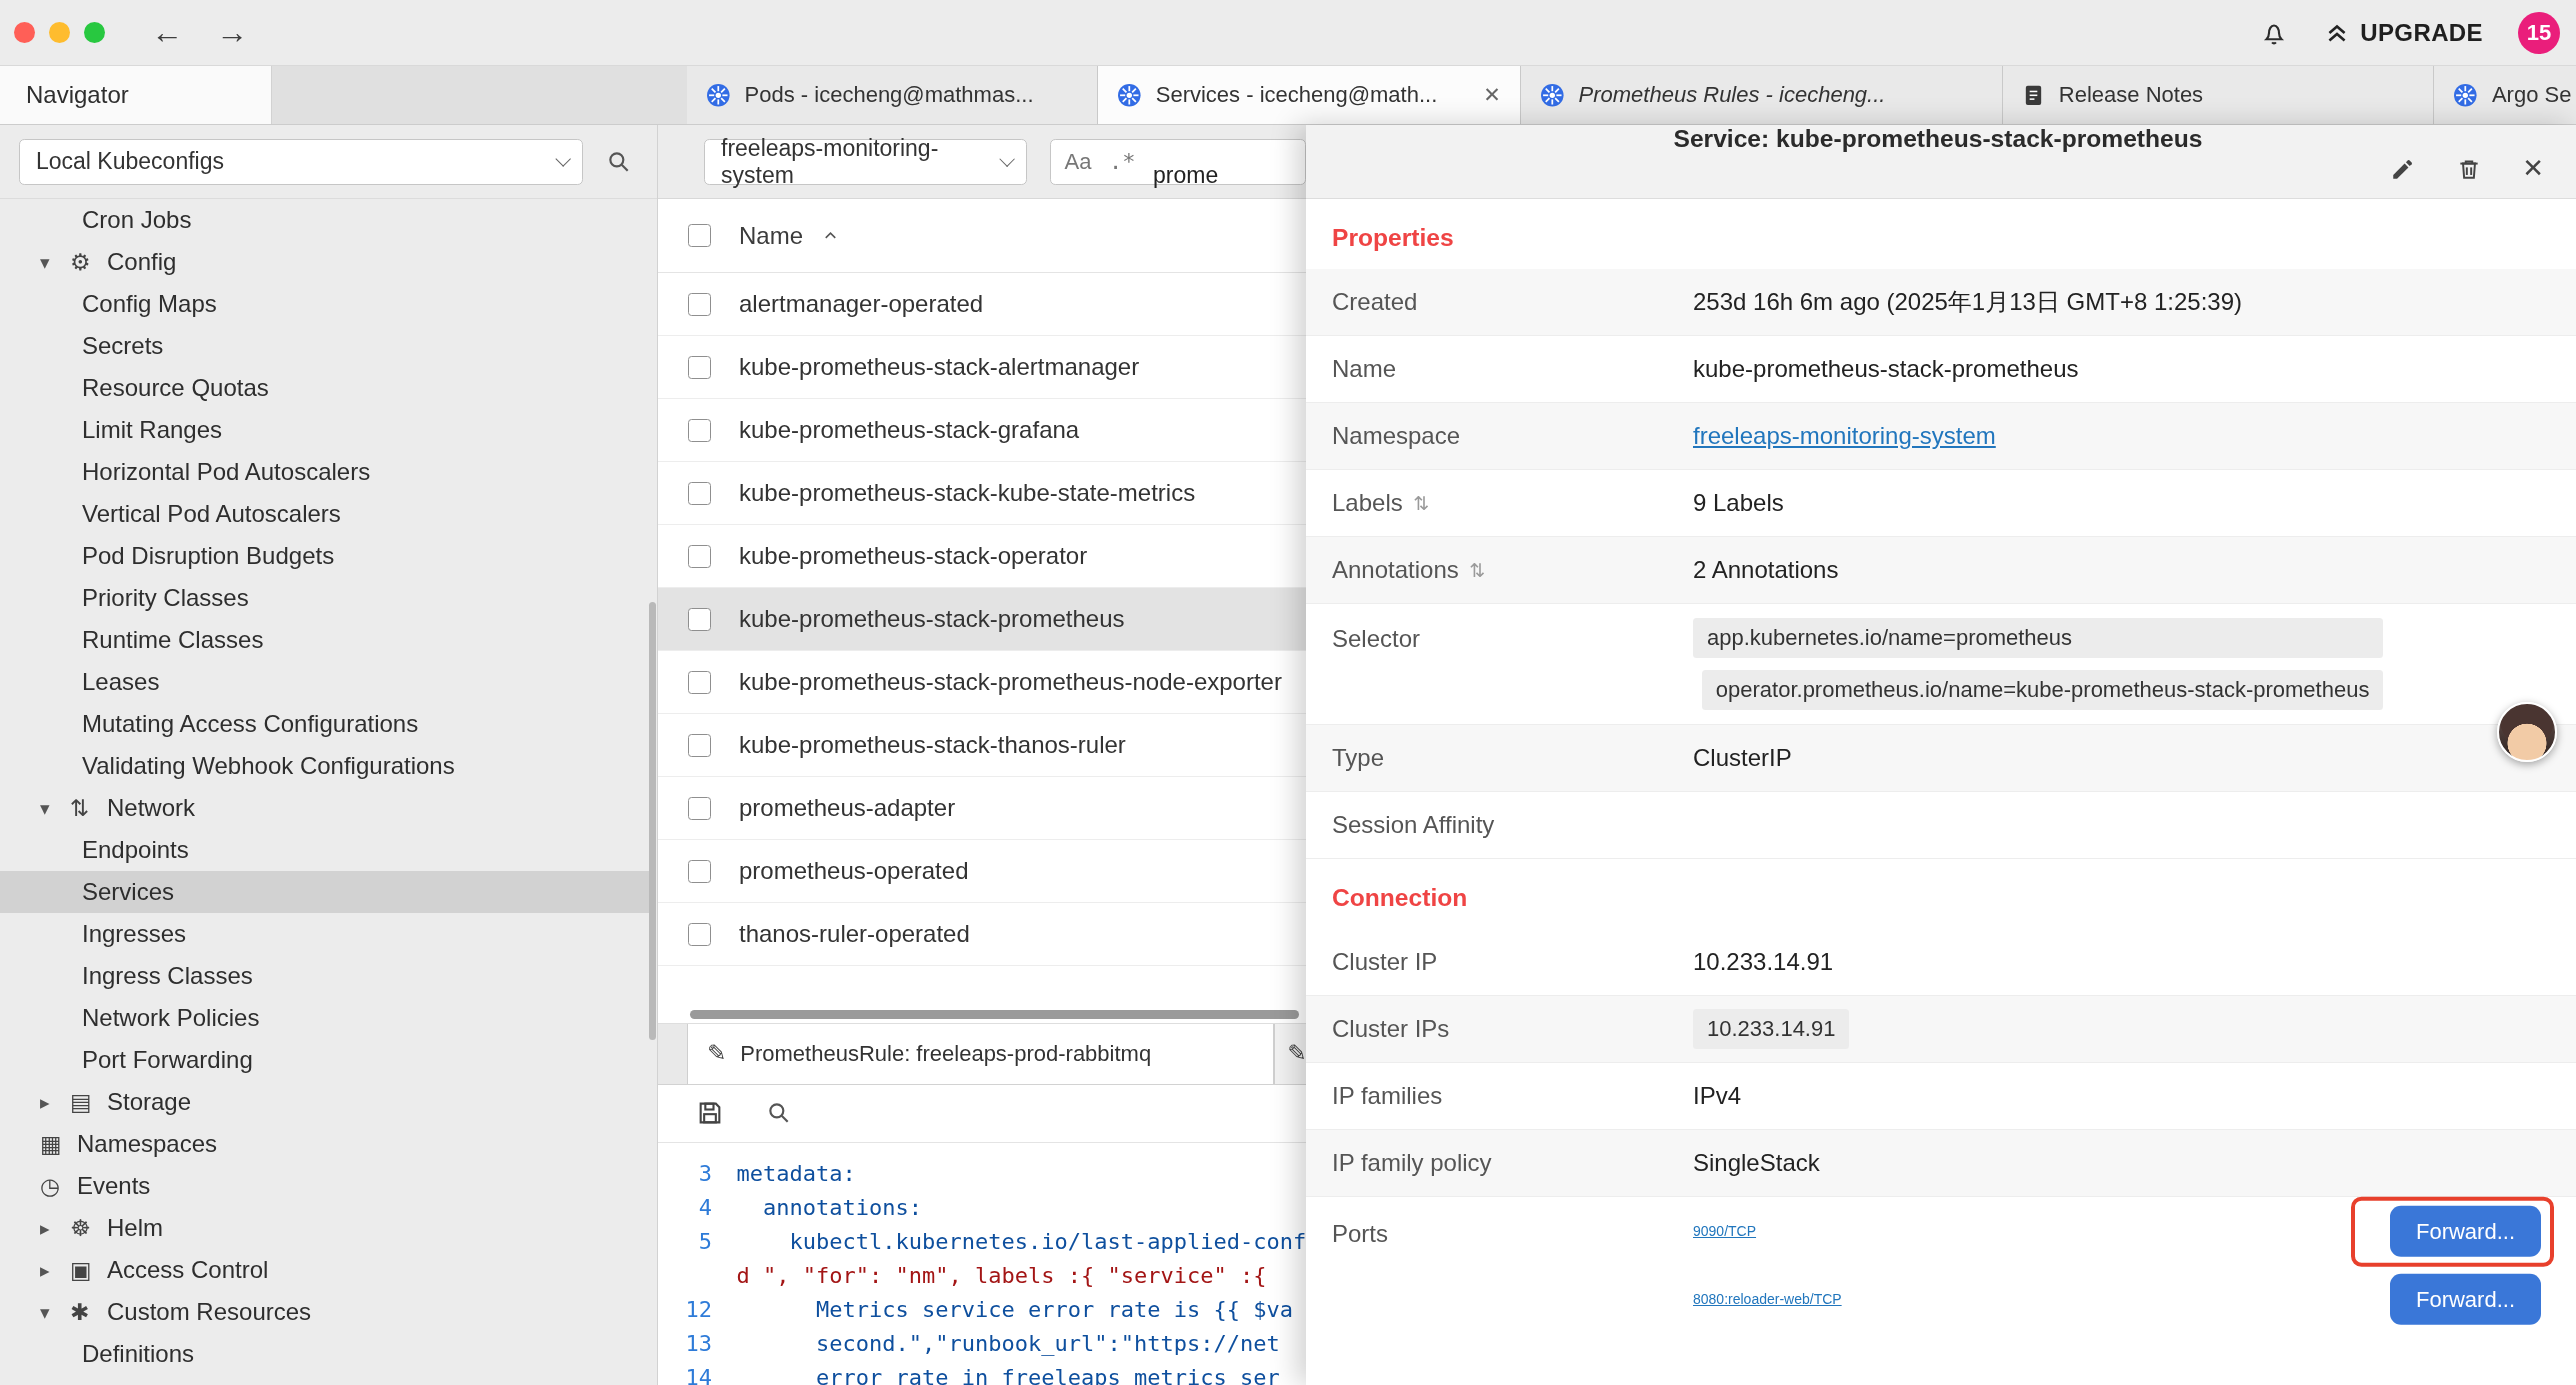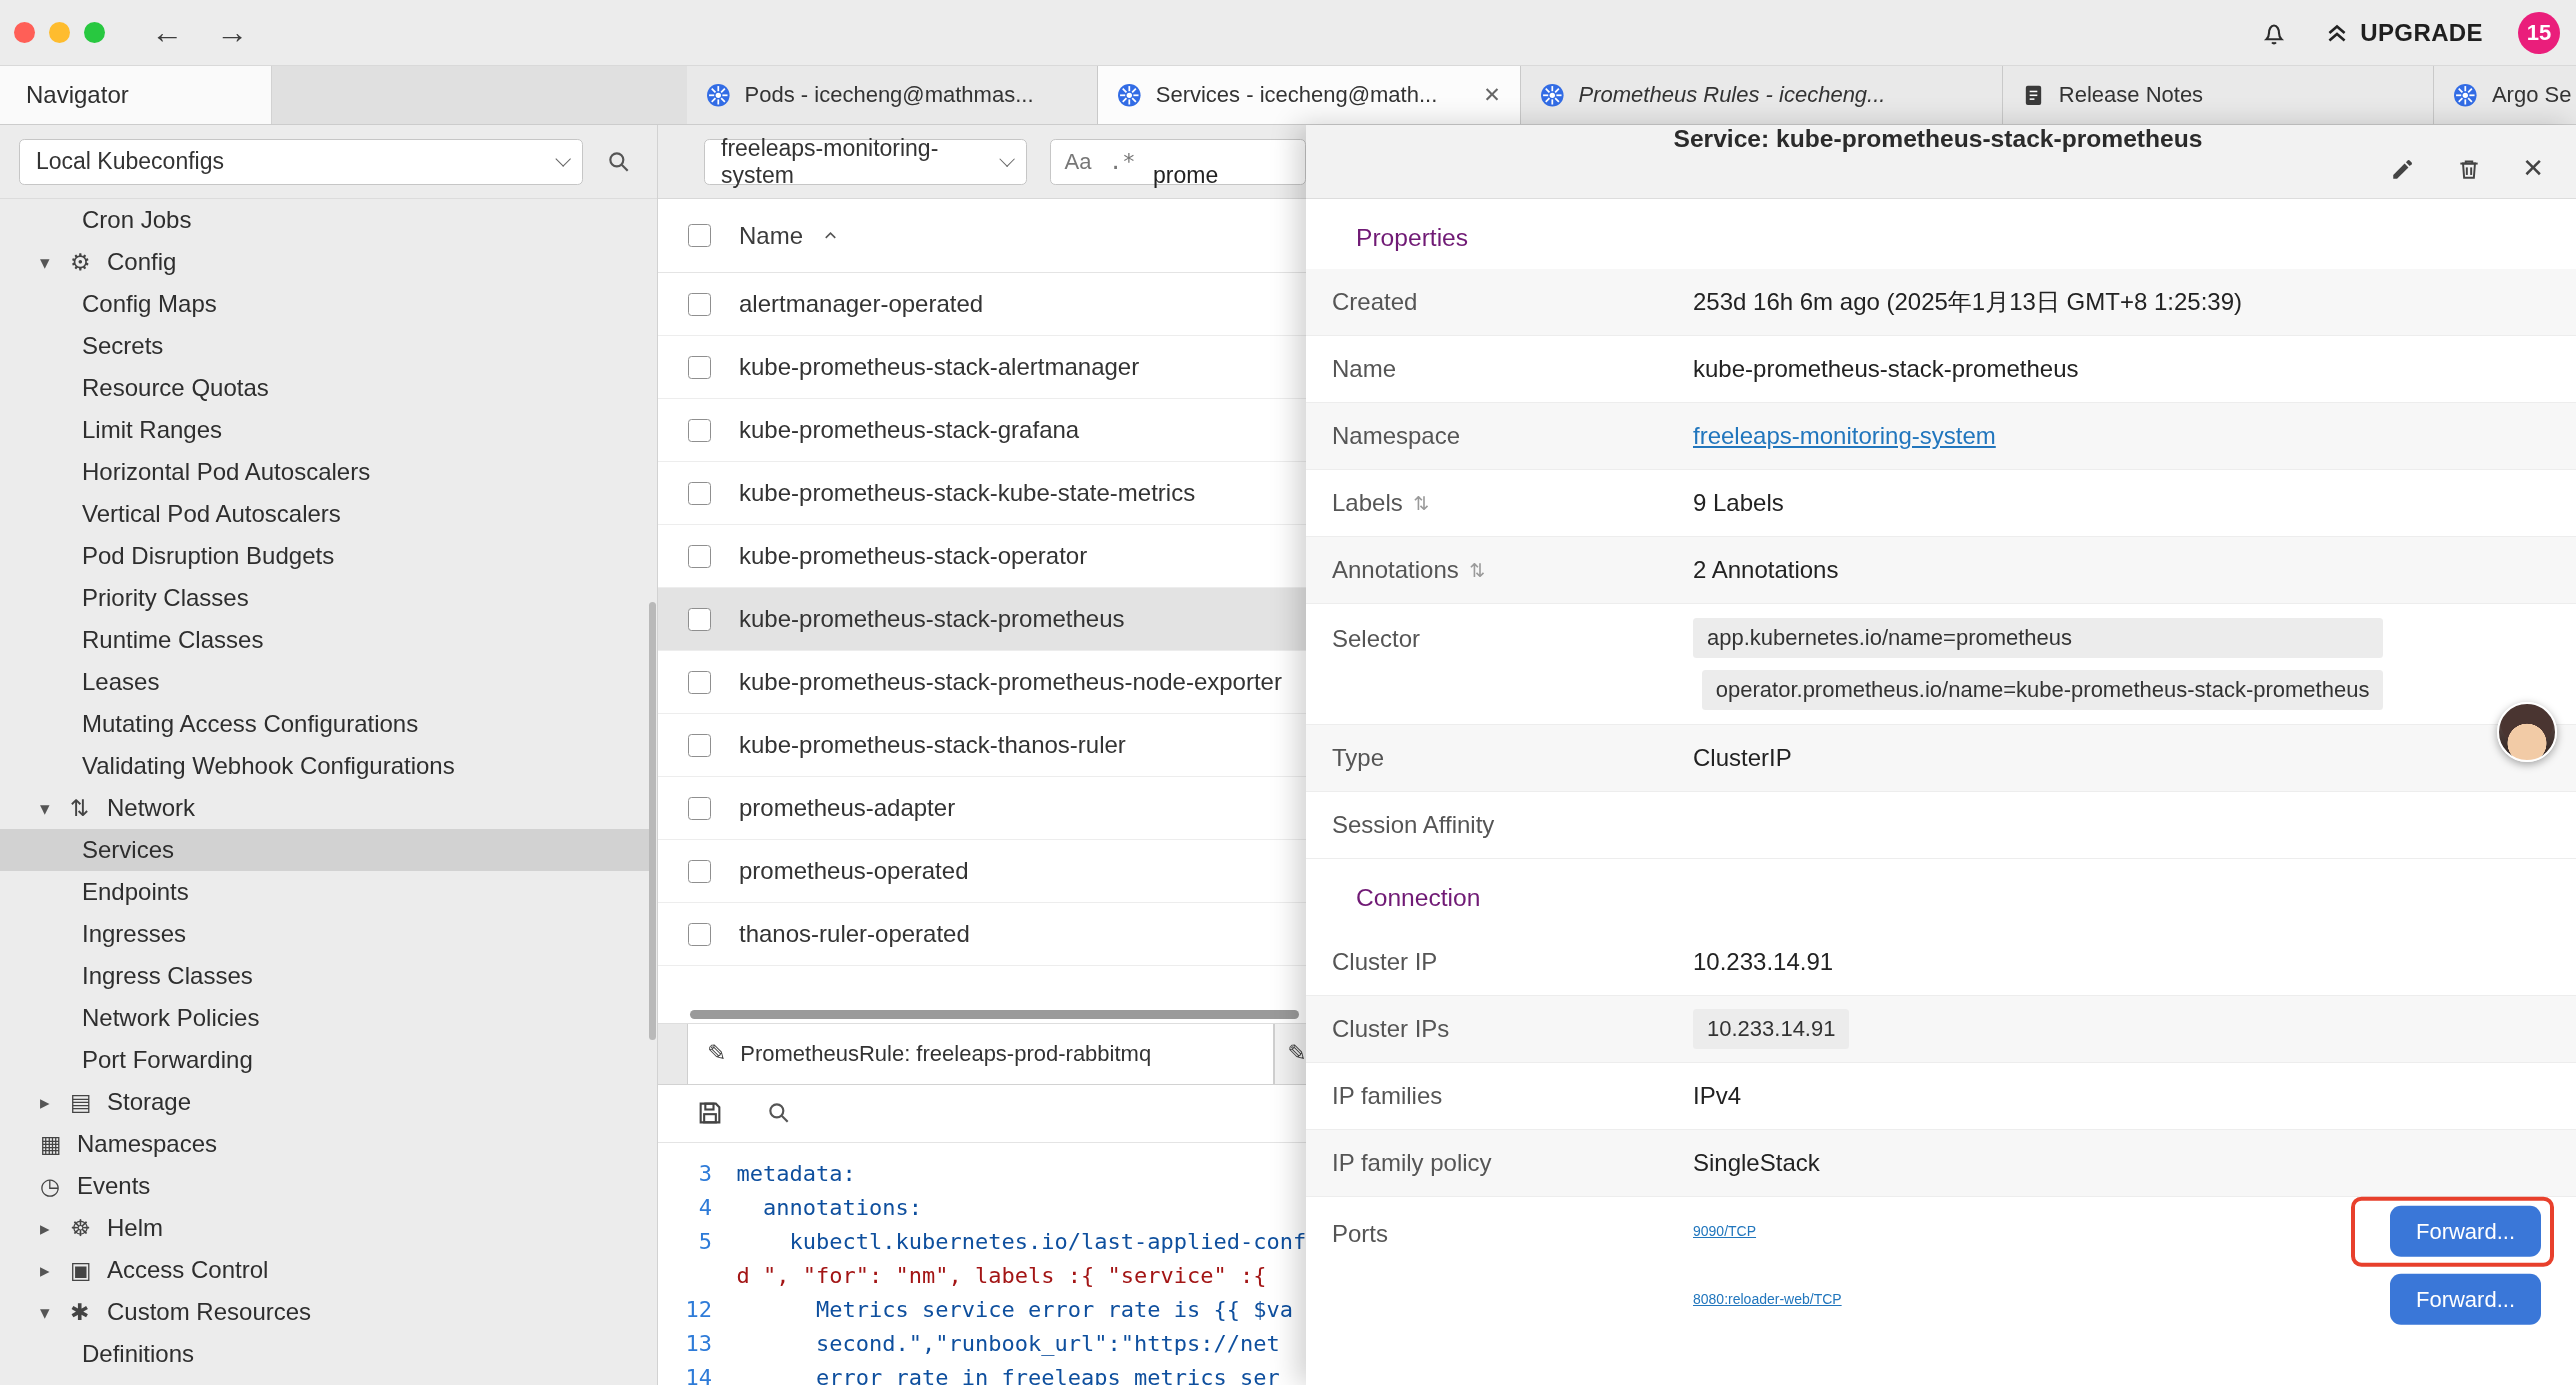--- a/index.html
+++ b/index.html
@@ -93,21 +93,21 @@
 
   
   .panel { position:absolute; left:1306px; top:125px; width:1270px; bottom:0; background:#fff;
     box-shadow:-8.8px 0 26px rgba(0,0,0,.18); }
   .panel-head { height:74px; background:#f2f2f2; border-bottom:0.9px solid #dddddd;
     display:flex; align-items:center; padding:0 32px 0 26px;flex-direction:column; }
   .panel-title { font-size:24.6px; font-weight:700; color:#2b2b2b; }
   .panel-actions { margin-left:auto; display:flex; align-items:center; gap:40px; }
   .panel-actions .x { font-size:26px; color:#444; }
   .panel-body { position:absolute; top:74px; left:0; right:0; bottom:0; overflow:hidden; }
-  .sect-title { font-size:24.6px; font-weight:400; color:#701a75; padding:24.6px 0 17.5px 26px;margin-left:24px; }
+  .sect-title { font-size:24.6px; font-weight:700; color:#ef4444; padding:24.6px 0 17.5px 26px; }
   .drow { display:flex; align-items:center; min-height:67px; padding:0 35px 0 26px; border-bottom:0.9px solid #ededed; }
   .sect-a .drow:nth-child(odd) { background:#f7f7f7; }
   .sect-b .drow:nth-child(even) { background:#f7f7f7; }
   .dt { width:361px; flex:0 0 auto; color:#555; font-size:24px; display:flex; align-items:center; }
   .dt .ud { color:#9a9a9a; font-size:19px; margin-left:10.5px; }
   .dd { font-size:24px; color:#222; display:flex; align-items:center; min-width:0; flex:1 1 auto; }
   .dlink { color:#2176bd; text-decoration:underline; cursor:pointer; }
   .chip { background:#ececec; border-radius:3.5px; padding:7px 14px; font-size:22px; color:#333; white-space:nowrap; }
   .drow.multi { align-items:flex-start; padding-top:14px; padding-bottom:14px; }
   .drow.multi .dt { padding-top:7px; }
@@ -345,28 +345,28 @@
 
         <span class="tlabel">Validating Webhook Configurations</span>
       </div>
 
       <div class="tree-item lvl-0">
         <span class="chev">▾</span>
         <span class="ticon">⇅</span>
         <span class="tlabel">Network</span>
       </div>
 
+      <div class="tree-item lvl-1">
+
+        <span class="tlabel">Endpoints</span>
+      </div>
+
       <div class="tree-item selected lvl-1">
 
         <span class="tlabel">Services</span>
-      </div>
-
-      <div class="tree-item lvl-1">
-
-        <span class="tlabel">Endpoints</span>
       </div>
 
       <div class="tree-item lvl-1">
 
         <span class="tlabel">Ingresses</span>
       </div>
 
       <div class="tree-item lvl-1">
 
         <span class="tlabel">Ingress Classes</span>

